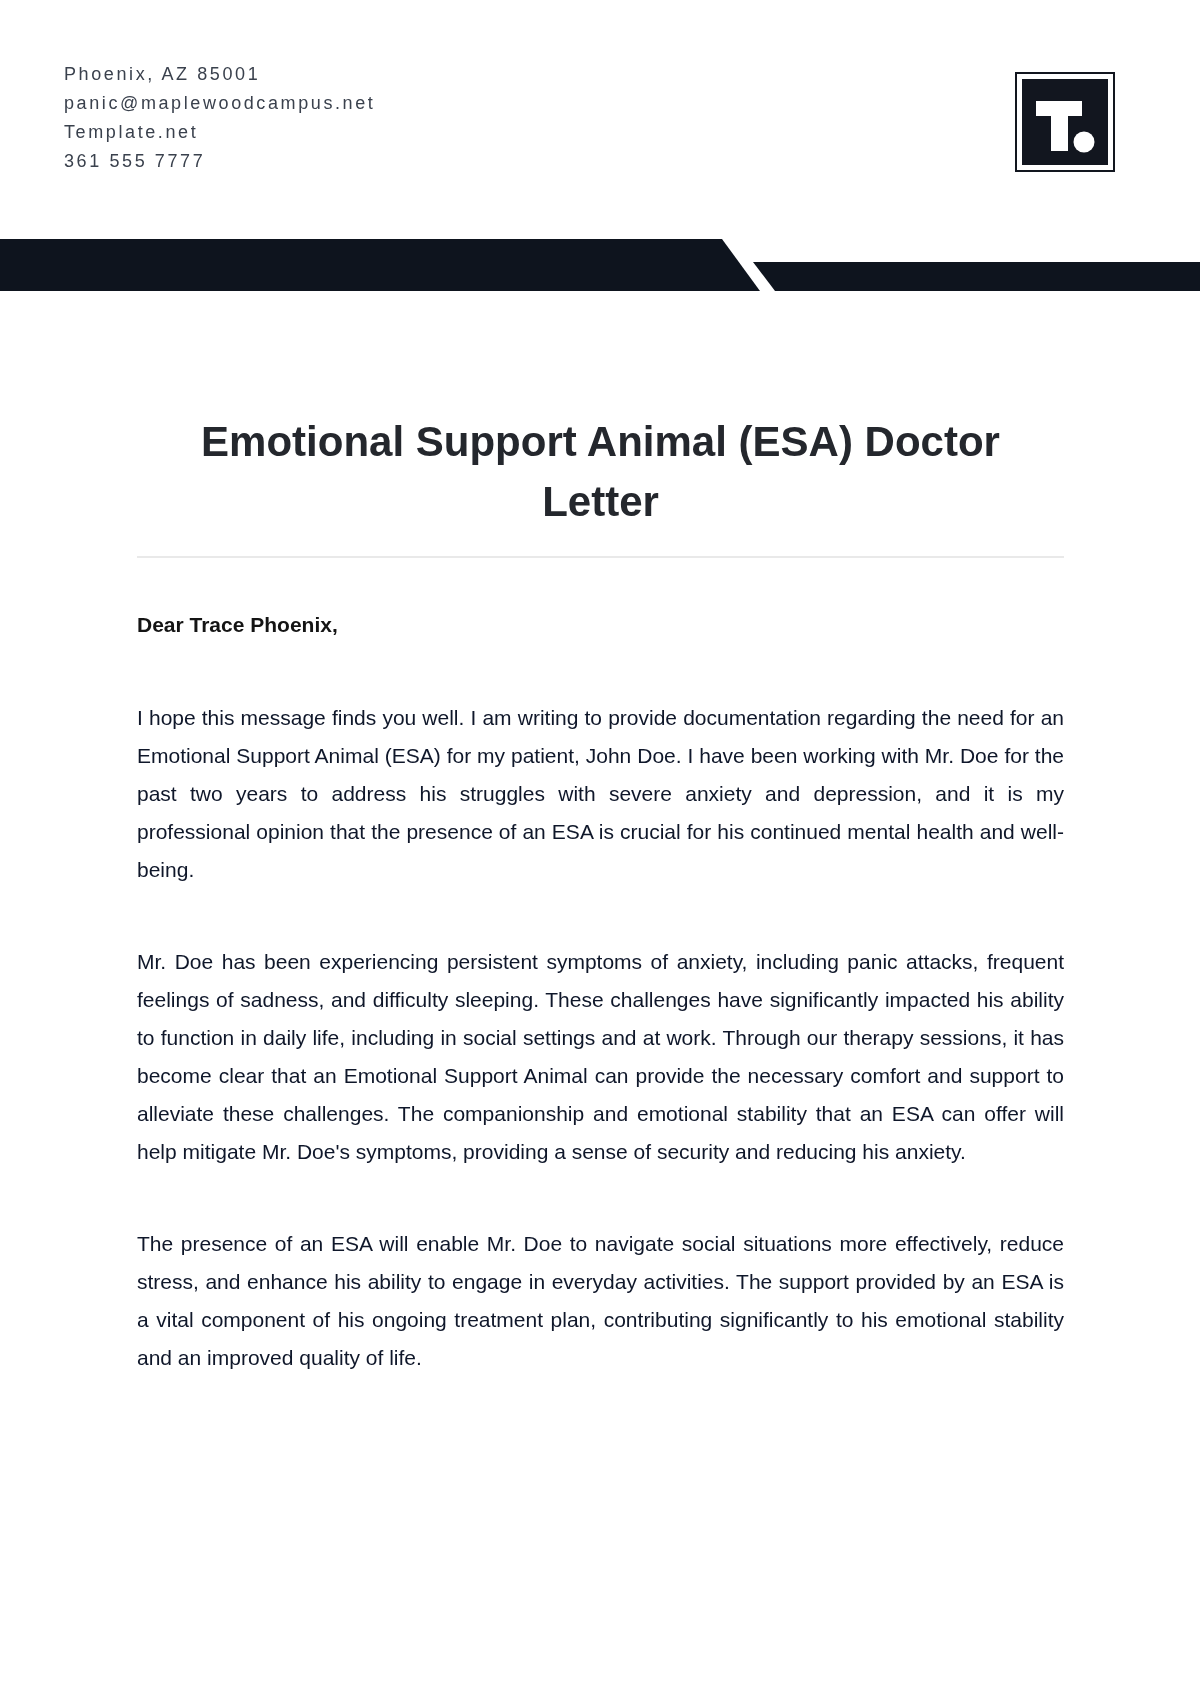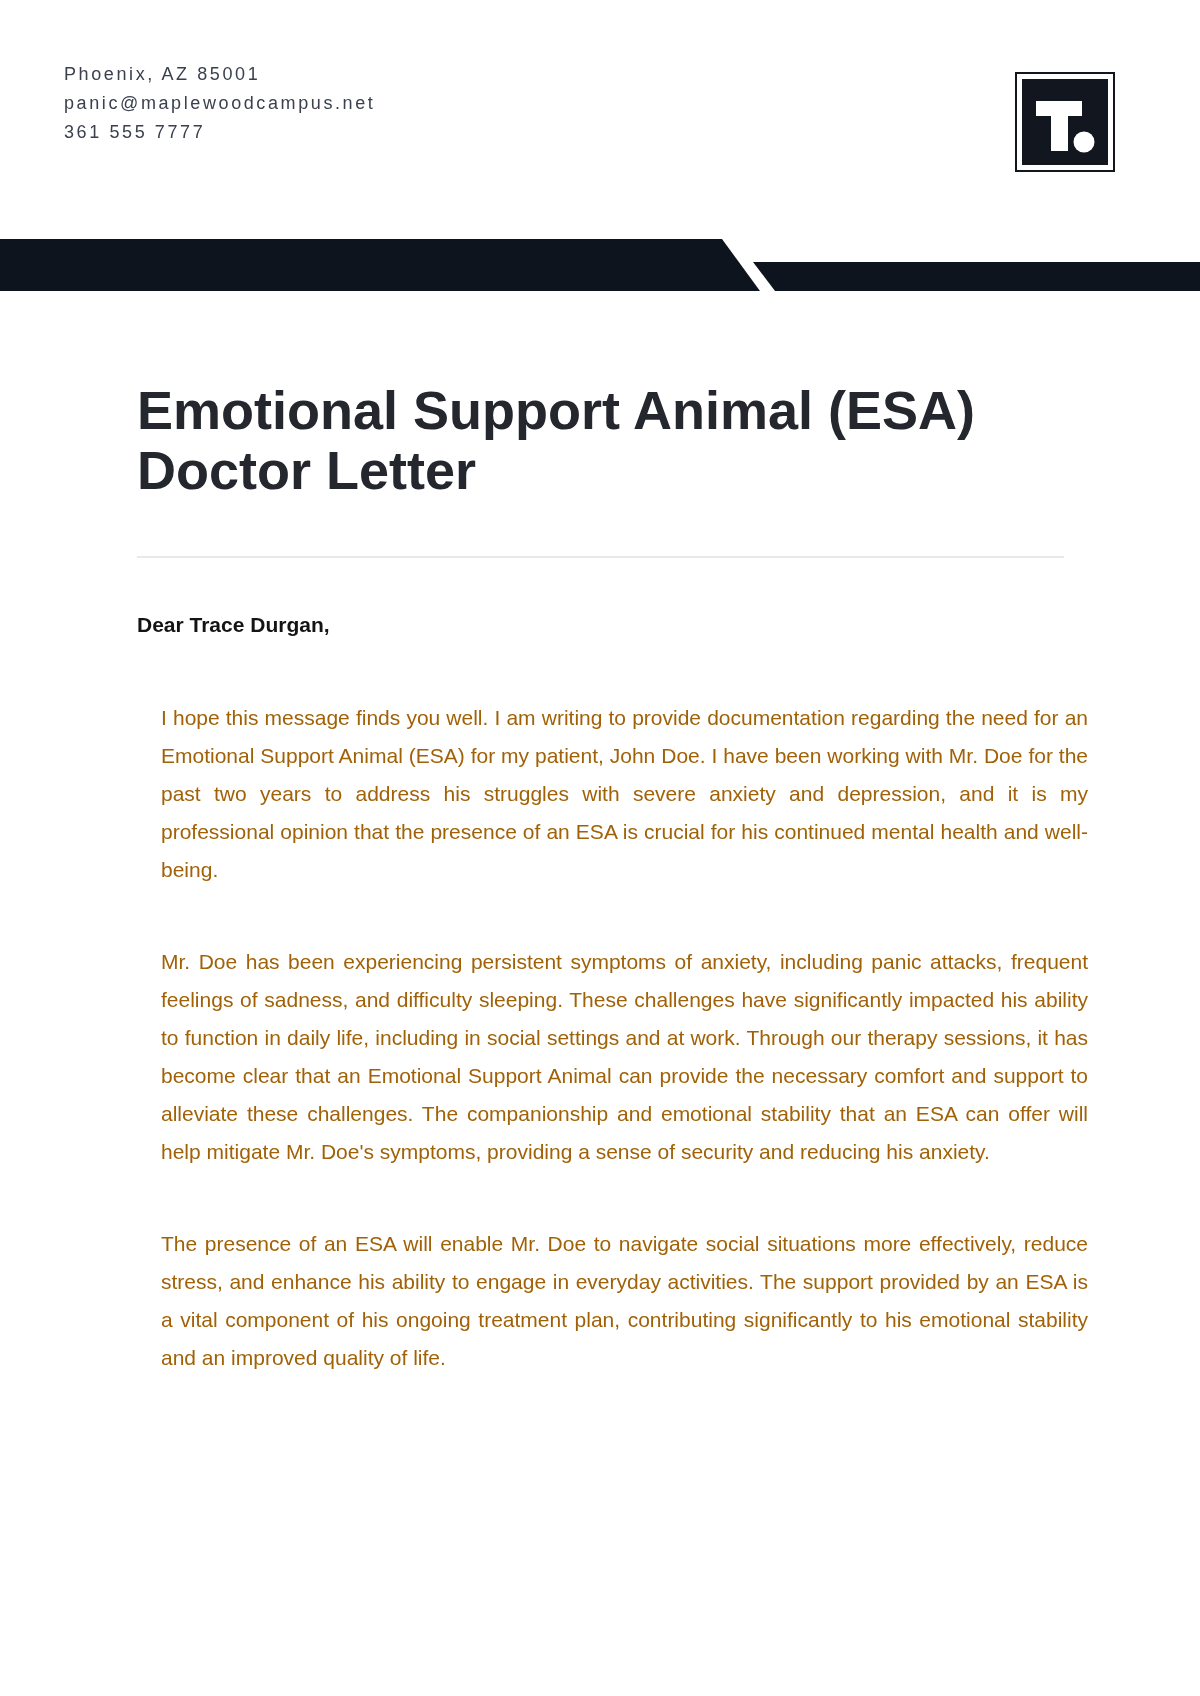--- a/index.html
+++ b/index.html
@@ -54,24 +54,25 @@
     left: 0;
     top: 239px;
     width: 1200px;
     height: 52px;
   }
 
   
   .doc-title {
     position: absolute;
     left: 137px;
-    top: 380px;
+    top: 412px;
     width: 927px;
     margin: 0;
-    font-size: 54px;
+    text-align: center;
+    font-size: 42px;
     line-height: 60px;
     font-weight: 700;
     color: #24272d;
   }
   .divider {
     position: absolute;
     left: 137px;
     top: 556px;
     width: 927px;
     height: 2px;
@@ -87,34 +88,34 @@
     font-weight: 700;
     color: #141414;
   }
   .letter-body {
     position: absolute;
     left: 137px;
     top: 699px;
     width: 927px;
     font-size: 21px;
     line-height: 38px;
-    color: #a16207;
+    color: #0f172a;
     text-align: justify;
-    margin-left: 24px;
   }
   .letter-body p { margin: 0 0 54px 0; }
 </style>
 </head>
 <body>
 
 <div class="page">
 
   <div class="contact-block">
     <div>Phoenix, AZ 85001</div>
     <div>panic@maplewoodcampus.net</div>
+    <div>Template.net</div>
     <div>361 555 7777</div>
   </div>
 
   <div class="logo">
     <div class="logo-inner">
       <svg width="86" height="86" viewBox="0 0 86 86" aria-hidden="true">
         <rect x="14" y="22" width="46" height="15" fill="#ffffff"></rect>
         <rect x="29" y="22" width="17" height="50" fill="#ffffff"></rect>
         <circle cx="62" cy="63" r="10.5" fill="#ffffff"></circle>
       </svg>
@@ -126,21 +127,21 @@
     <svg width="1200" height="52" viewBox="0 0 1200 52" aria-hidden="true">
       <path d="M0 0 H722 L760 52 H0 Z" fill="#0e141e"></path>
       <path d="M753 23 H1200 V52 H775 Z" fill="#0e141e"></path>
     </svg>
   </div>
 
   <h1 class="doc-title">Emotional Support Animal (ESA) Doctor Letter</h1>
 
   <div class="divider"></div>
 
-  <div class="salutation">Dear Trace Durgan,</div>
+  <div class="salutation">Dear Trace Phoenix,</div>
 
   <div class="letter-body">
     <p>I hope this message finds you well. I am writing to provide documentation regarding the need for an Emotional Support Animal (ESA) for my patient, John Doe. I have been working with Mr. Doe for the past two years to address his struggles with severe anxiety and depression, and it is my professional opinion that the presence of an ESA is crucial for his continued mental health and well-being.</p>
     <p>Mr. Doe has been experiencing persistent symptoms of anxiety, including panic attacks, frequent feelings of sadness, and difficulty sleeping. These challenges have significantly impacted his ability to function in daily life, including in social settings and at work. Through our therapy sessions, it has become clear that an Emotional Support Animal can provide the necessary comfort and support to alleviate these challenges. The companionship and emotional stability that an ESA can offer will help mitigate Mr. Doe's symptoms, providing a sense of security and reducing his anxiety.</p>
     <p>The presence of an ESA will enable Mr. Doe to navigate social situations more effectively, reduce stress, and enhance his ability to engage in everyday activities. The support provided by an ESA is a vital component of his ongoing treatment plan, contributing significantly to his emotional stability and an improved quality of life.</p>
   </div>
 
 </div>
 
 </body></html>

